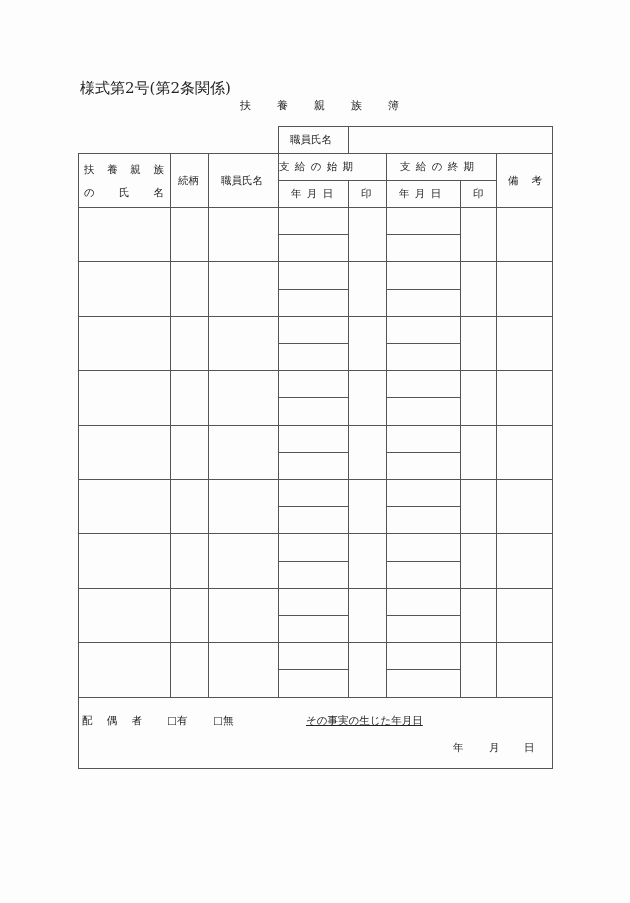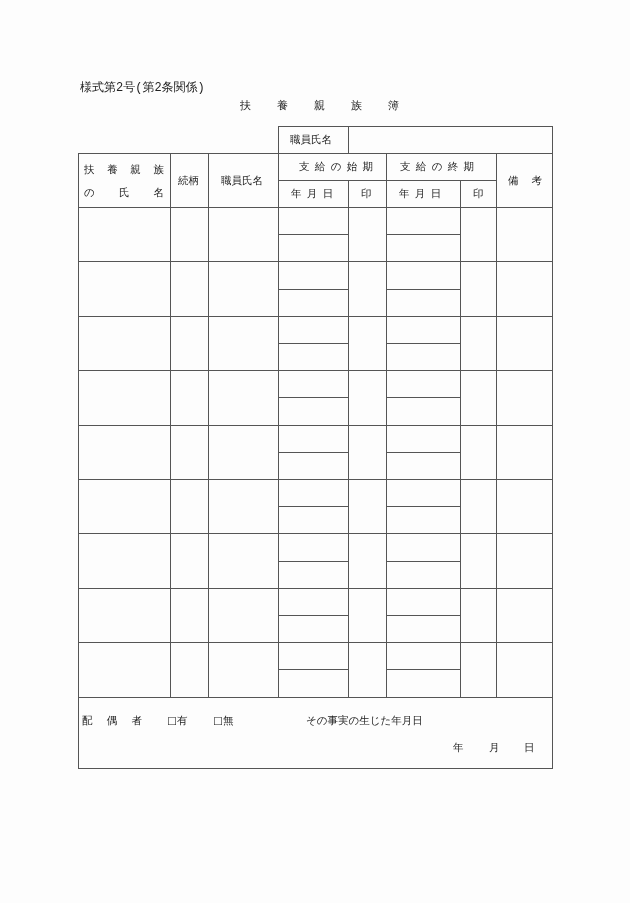--- a/index.html
+++ b/index.html
@@ -1,19 +1,19 @@
 <!DOCTYPE html>
 <html><head>
 <meta charset="utf-8">
 <style>
   html, body { margin:0; padding:0; }
   body { width:630px; height:903px; background:#fdfdfd; position:relative; overflow:hidden;
          font-family:"DejaVu Serif","Liberation Serif",serif; color:#222; }
   .abs { position:absolute; }
-  .form-no { left:80px; top:79px; font-size:12px;font-family:Liberation Mono, monospace; }
+  .form-no { left:80px; top:79px; font-size:15px; }
   .title { left:240px; top:98px; font-size:11px; word-spacing:0; }
   .title span { display:inline-block; width:37px; }
   .line { position:absolute; background:#555; }
   .h { height:1px; }
   .v { width:1px; }
   .txt { position:absolute; font-size:10.5px; white-space:nowrap; }
   .cell { position:absolute; }
 </style>
 </head>
 <body>
@@ -53,21 +53,21 @@
       <span>親</span>
       <span>族</span>
   </div>
   <div class="txt" style="left:84px;top:186px;width:80px;display:flex;justify-content:space-between;">
     <span>の</span>
       <span>氏</span>
       <span>名</span>
   </div>
   <div class="txt" style="left:178px;top:174px;">続柄</div>
   <div class="txt" style="left:221px;top:174px;">職員氏名</div>
-  <div class="txt" style="left:299px;top:160px;letter-spacing:1px;">支 給 の 始 期</div>
+  <div class="txt" style="left:279px;top:160px;letter-spacing:1px;">支 給 の 始 期</div>
   <div class="txt" style="left:400px;top:160px;letter-spacing:1px;">支 給 の 終 期</div>
   <div class="txt" style="left:291px;top:187px;letter-spacing:1px;">年 月 日</div>
   <div class="txt" style="left:361px;top:187px;">印</div>
   <div class="txt" style="left:399px;top:187px;letter-spacing:1px;">年 月 日</div>
   <div class="txt" style="left:473px;top:187px;">印</div>
   <div class="txt" style="left:508px;top:174px;width:34px;display:flex;justify-content:space-between;">
     <span>備</span>
       <span>考</span>
   </div>
 
@@ -192,17 +192,17 @@
     </div>
 
   <div class="line h" style="left:78px;top:768px;width:475px;"></div>
   <div class="txt" style="left:82px;top:714px;width:60px;display:flex;justify-content:space-between;">
     <span>配</span>
       <span>偶</span>
       <span>者</span>
   </div>
   <div class="txt" style="left:167px;top:714px;">□有</div>
   <div class="txt" style="left:213px;top:714px;">□無</div>
-  <div class="txt" style="left:306px;top:714px;">その事実の生じた年月日</div>
+  <div class="txt" style="left:306px;top:714px;text-decoration:underline;">その事実の生じた年月日</div>
   <div class="txt" style="left:453px;top:741px;">年</div>
   <div class="txt" style="left:489px;top:741px;">月</div>
   <div class="txt" style="left:524px;top:741px;">日</div>
 </div>
 
 </body></html>

